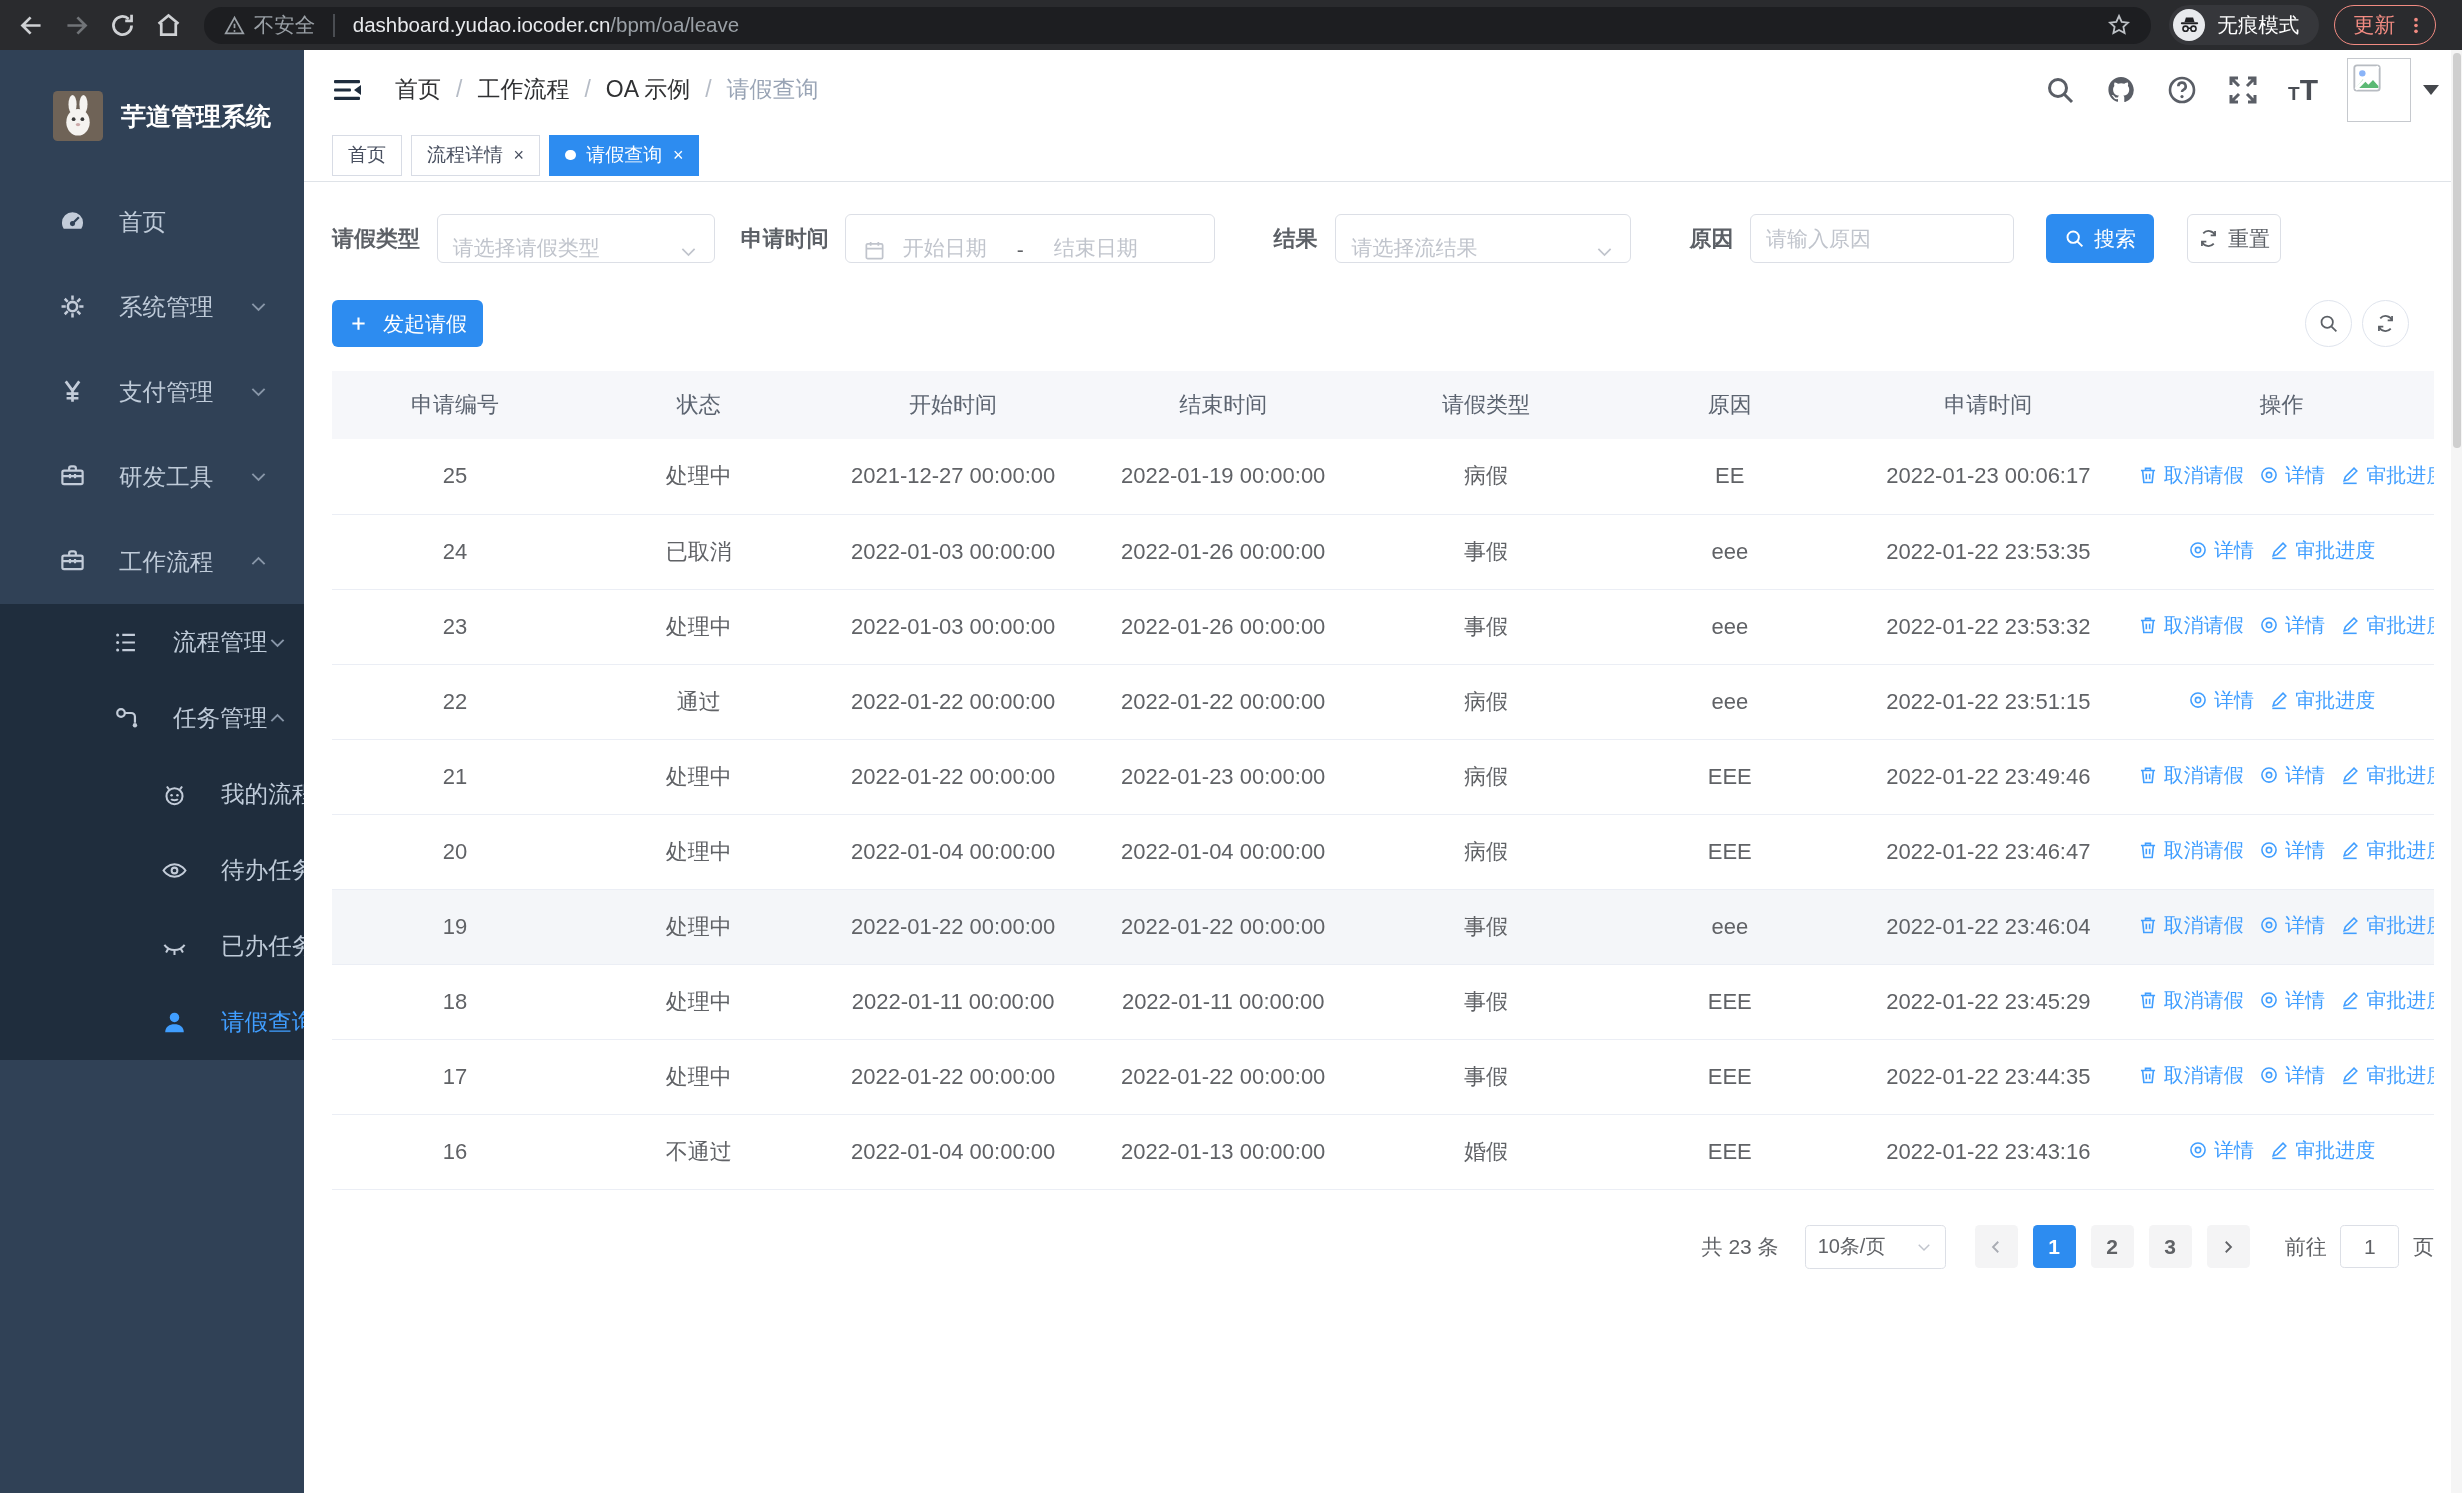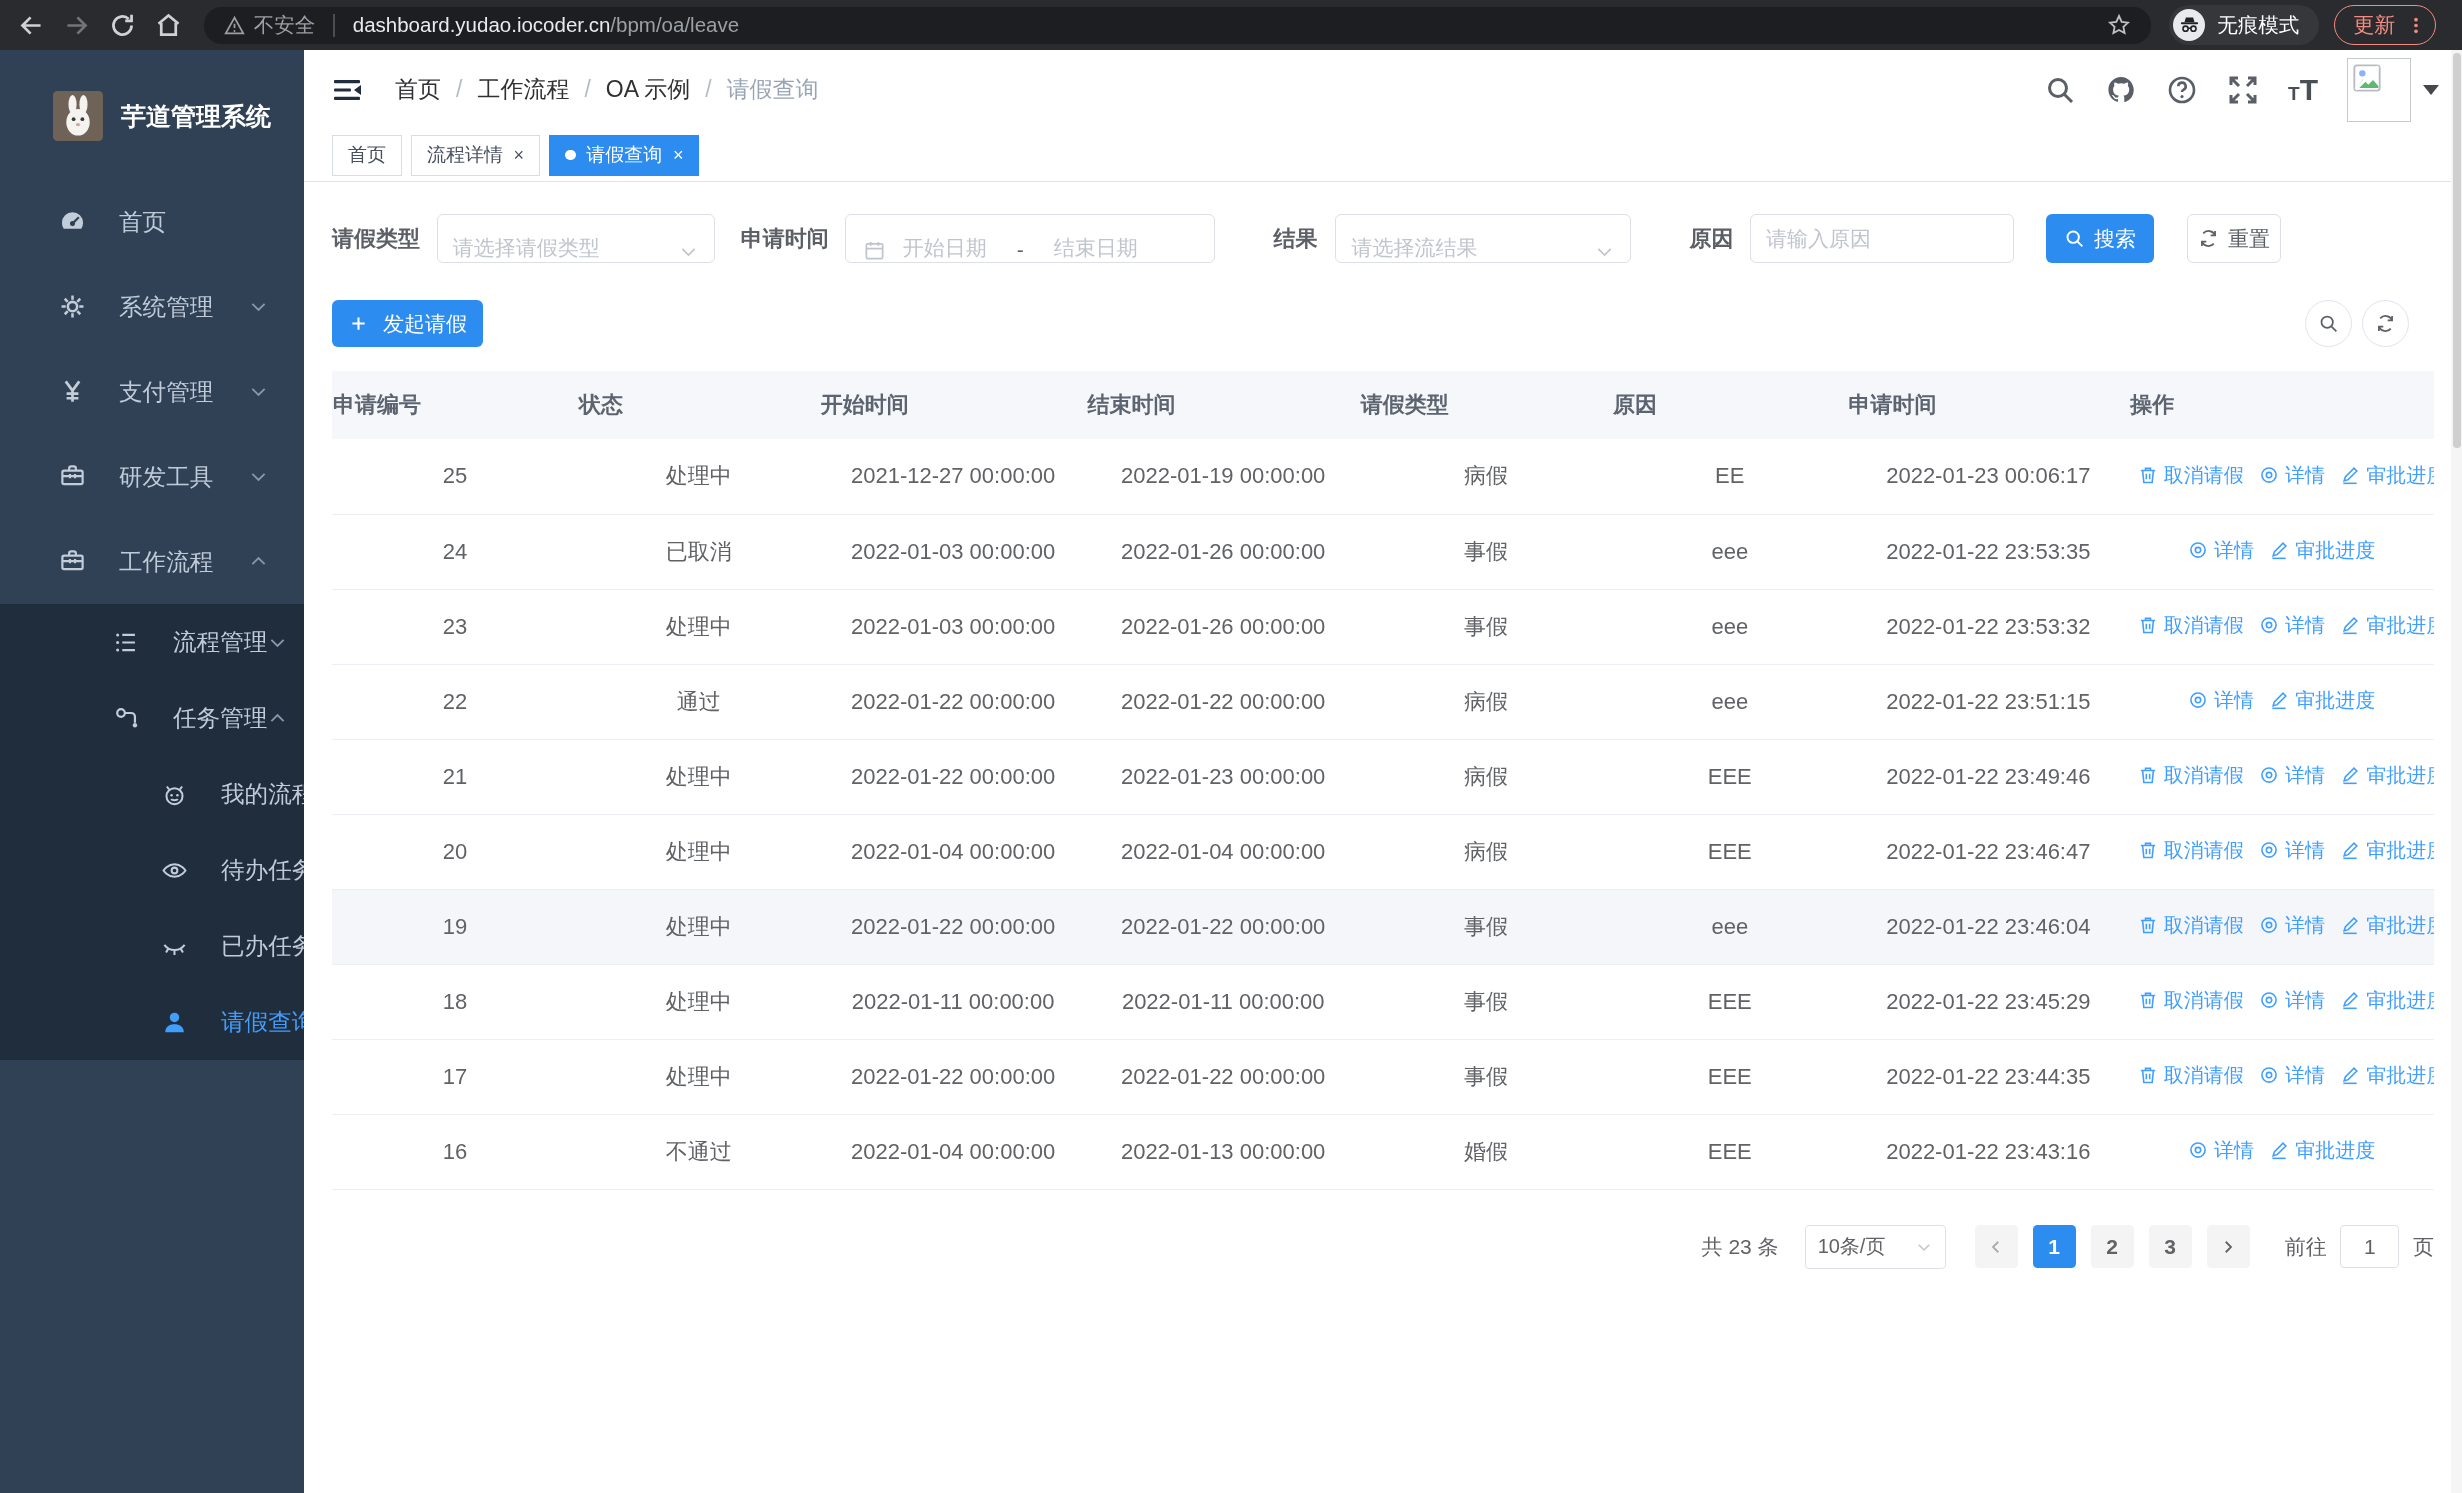--- a/index.html
+++ b/index.html
@@ -112,21 +112,21 @@
   #action-row{margin:37px 28px 0 28px;position:relative;height:47px}
   #btn-create{position:absolute;left:0;top:0;height:47px;width:151px;background:var(--accent);
     color:#fff;gap:14px}
   .round-btn{position:absolute;top:0;width:47px;height:47px;border-radius:50%;border:1.5px solid #dfe4ed;
     display:flex;align-items:center;justify-content:center;color:#5c6066;background:#fff;cursor:pointer}
   .round-btn .icon{width:21px;height:21px}
   #rb-search{right:82px}
   #rb-refresh{right:25px}
 
   #leave-table{margin:24px 28px 0 28px;width:2102px;border-collapse:collapse;table-layout:fixed}
-  #leave-table th{height:68px;background:#f6f7fa;font-size:22px;font-weight:700;color:#5c6470;text-align:left}
+  #leave-table th{height:68px;background:#f6f7fa;font-size:22px;font-weight:400;color:#5c6470;text-align:center}
   #leave-table td{height:75px;font-size:22px;color:#606266;text-align:center;border-bottom:1.5px solid #ebeef5;
     white-space:nowrap;overflow:hidden}
   tr.hl{background:#f4f6f9}
   .action{color:var(--link);font-size:20px;display:inline-flex;align-items:center;gap:6px;margin:0 7.6px;
     white-space:nowrap;cursor:pointer}
   .action .icon{width:20px;height:20px}
 
   #pagination{display:flex;align-items:center;justify-content:flex-end;margin:35px 28px 0 0;
     font-size:21px;color:#606266}
   #pg-size{width:141px;height:44px;border:1.5px solid #dcdfe6;border-radius:4.6px;display:flex;align-items:center;

